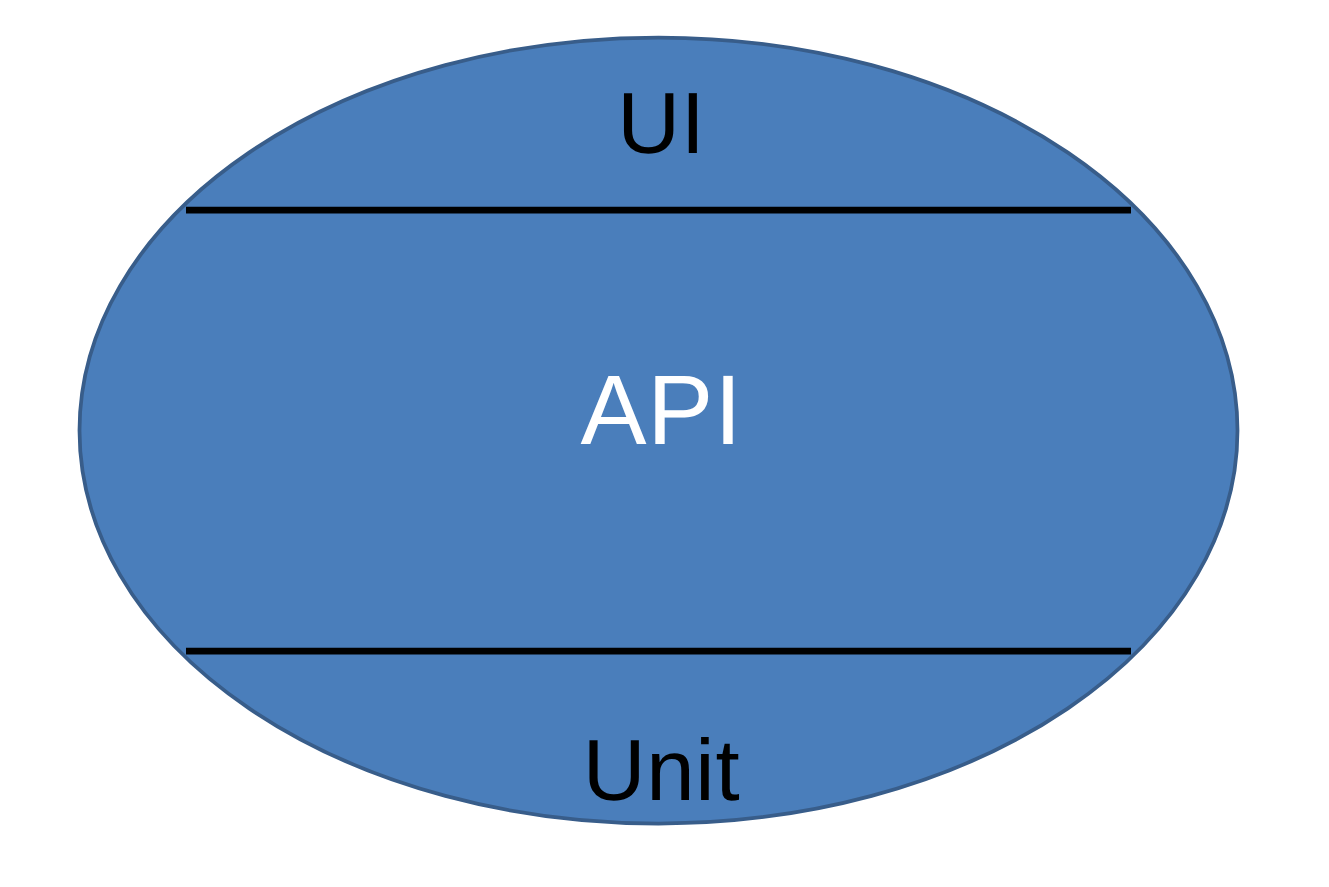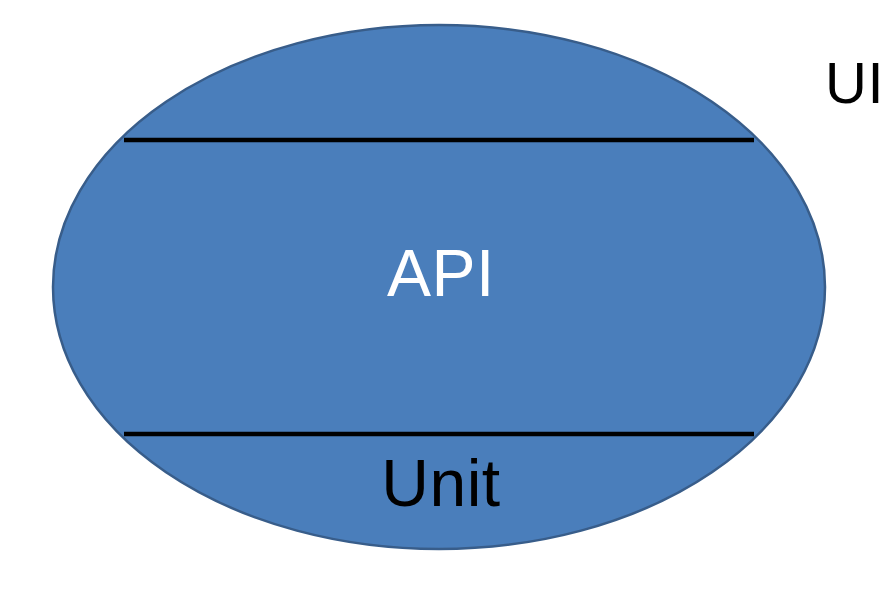--- a/index.html
+++ b/index.html
@@ -79,19 +79,19 @@
 
   <svg id="diagram-svg" viewBox="0 0 886 591" xmlns="http://www.w3.org/2000/svg">
 
     <ellipse id="ellipse-shape" cx="439" cy="287" rx="386" ry="262" fill="#4A7EBB" stroke="#385D8A" stroke-width="2.5"></ellipse>
 
     <line id="upper-divider" x1="124" y1="140" x2="754" y2="140" stroke="#000000" stroke-width="4.5" stroke-linecap="butt"></line>
 
     <line id="lower-divider" x1="124" y1="434" x2="754" y2="434" stroke="#000000" stroke-width="4.5" stroke-linecap="butt"></line>
   </svg>
 
-  <div class="band-label" id="label-ui" style="color: rgb(0, 0, 0); font-size: 58px; text-align: right;"><span>UI</span></div>
+  <div class="band-label" id="label-ui" style="color: rgb(0, 0, 0); font-size: 58px;"><span>UI</span></div>
 
   <div class="band-label" id="label-api" style="color: rgb(255, 255, 255); font-size: 66px;"><span>API</span></div>
 
-  <div class="band-label" id="label-unit" style="color: rgb(0, 0, 0); font-size: 66px;"><span>Unit</span></div>
+  <div class="band-label" id="label-unit" style="color: rgb(0, 0, 0); font-size: 58px; margin-top: 35px;"><span>Unit</span></div>
 
 </div>
 
 </body></html>

